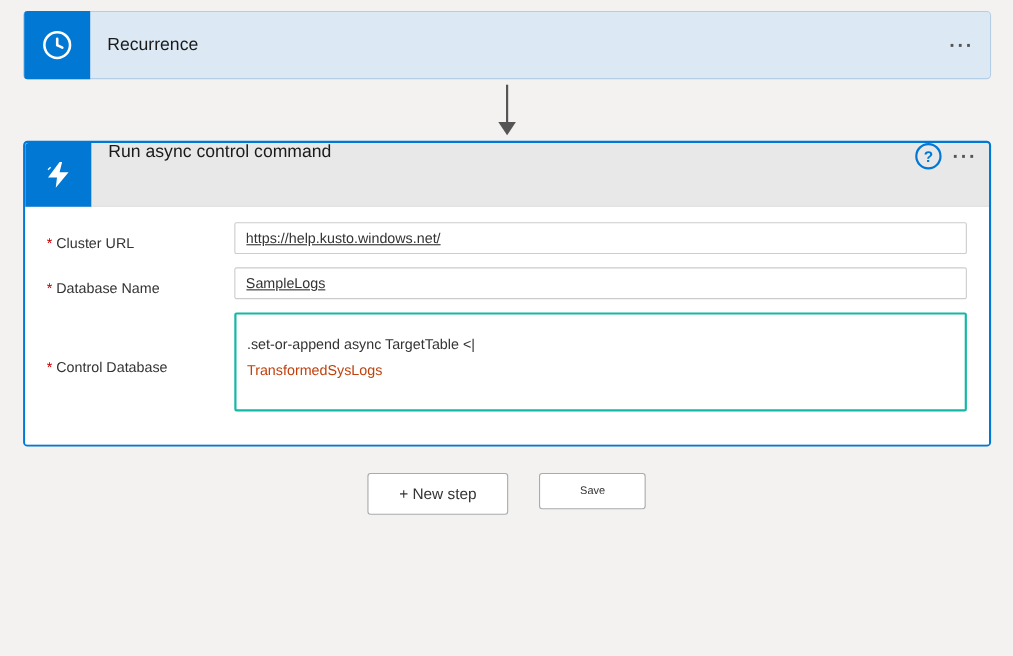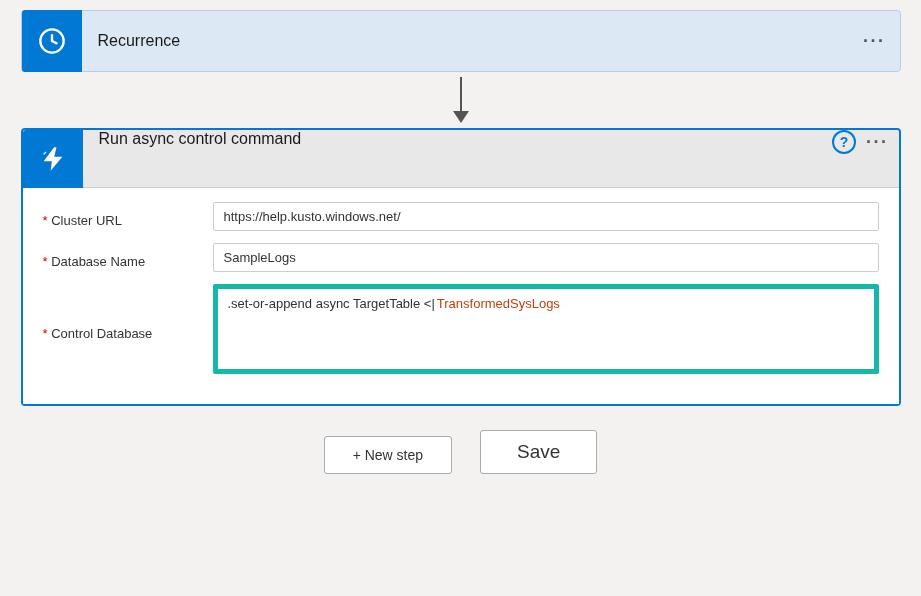--- a/index.html
+++ b/index.html
@@ -161,57 +161,58 @@
     }
     .form-input {
       flex: 1;
       border: 1px solid #ccc;
       border-radius: 2px;
       padding: 6px 10px;
       font-size: 13px;
       color: #333;
       outline: none;
       font-family: 'Segoe UI', sans-serif;
+      text-decoration: underline;
     }
 
     
     .bottom-actions {
       display: flex;
       gap: 28px;
       margin-top: 24px;
-      align-items: flex-end;
+      align-items: flex-start;
     }
     .btn-new-step {
       padding: 10px 28px;
       background: #fff;
       border: 1.5px solid #aaa;
       border-radius: 3px;
       font-size: 14px;
       cursor: pointer;
       color: #333;
       font-family: 'Segoe UI', sans-serif;
     }
     .btn-save {
       padding: 10px 36px;
       background: #fff;
       border: 1.5px solid #aaa;
       border-radius: 3px;
-      font-size: 19px;
+      font-size: 10px;
       cursor: pointer;
       color: #333;
       font-family: 'Segoe UI', sans-serif;
     }
     .command-line1 { color: #333; }
     .command-line2 { color: #c2410c; }
     .command-block {
       display: flex;
-      flex-direction: row;
+      flex-direction: column;
       gap: 2px;
-      padding: 4px 10px;
-      border: 5px solid #14b8a6;
+      padding: 16px 10px;
+      border: 2px solid #14b8a6;
       border-radius: 2px;
       flex: 1;
       background: #fff;
       min-height: 90px;
     }
     .command-line {
       font-size: 13px;
       line-height: 1.7;
       font-family: 'Segoe UI', sans-serif;
     }

